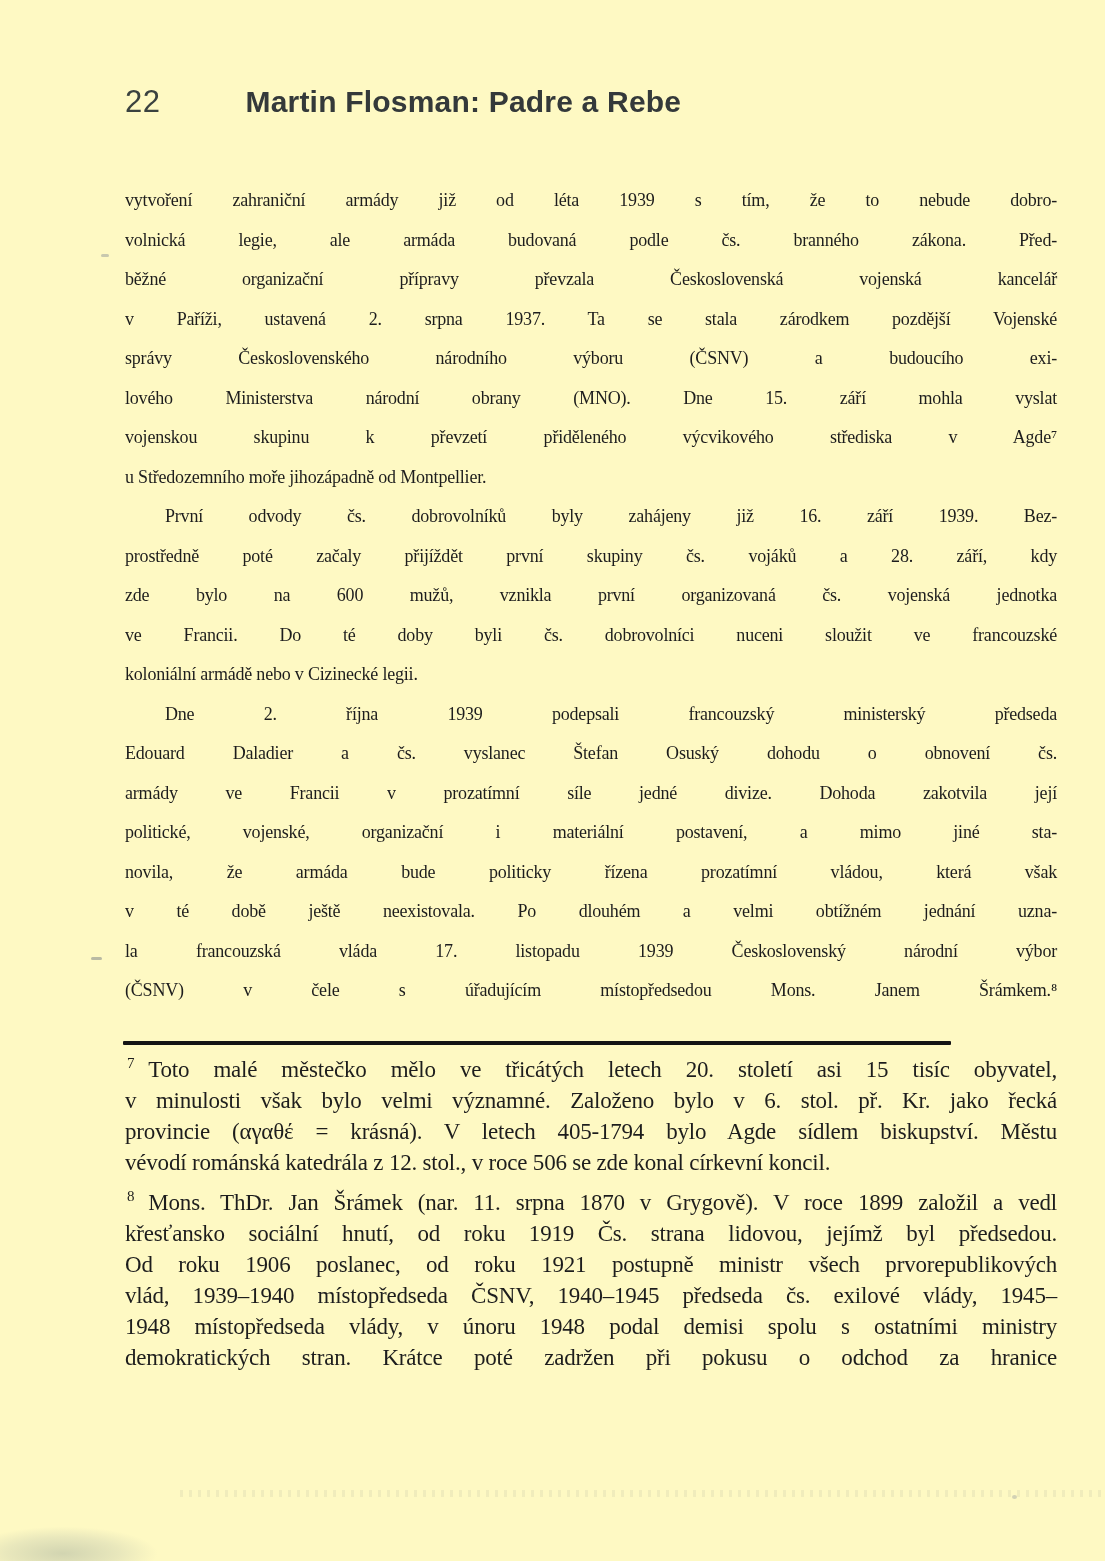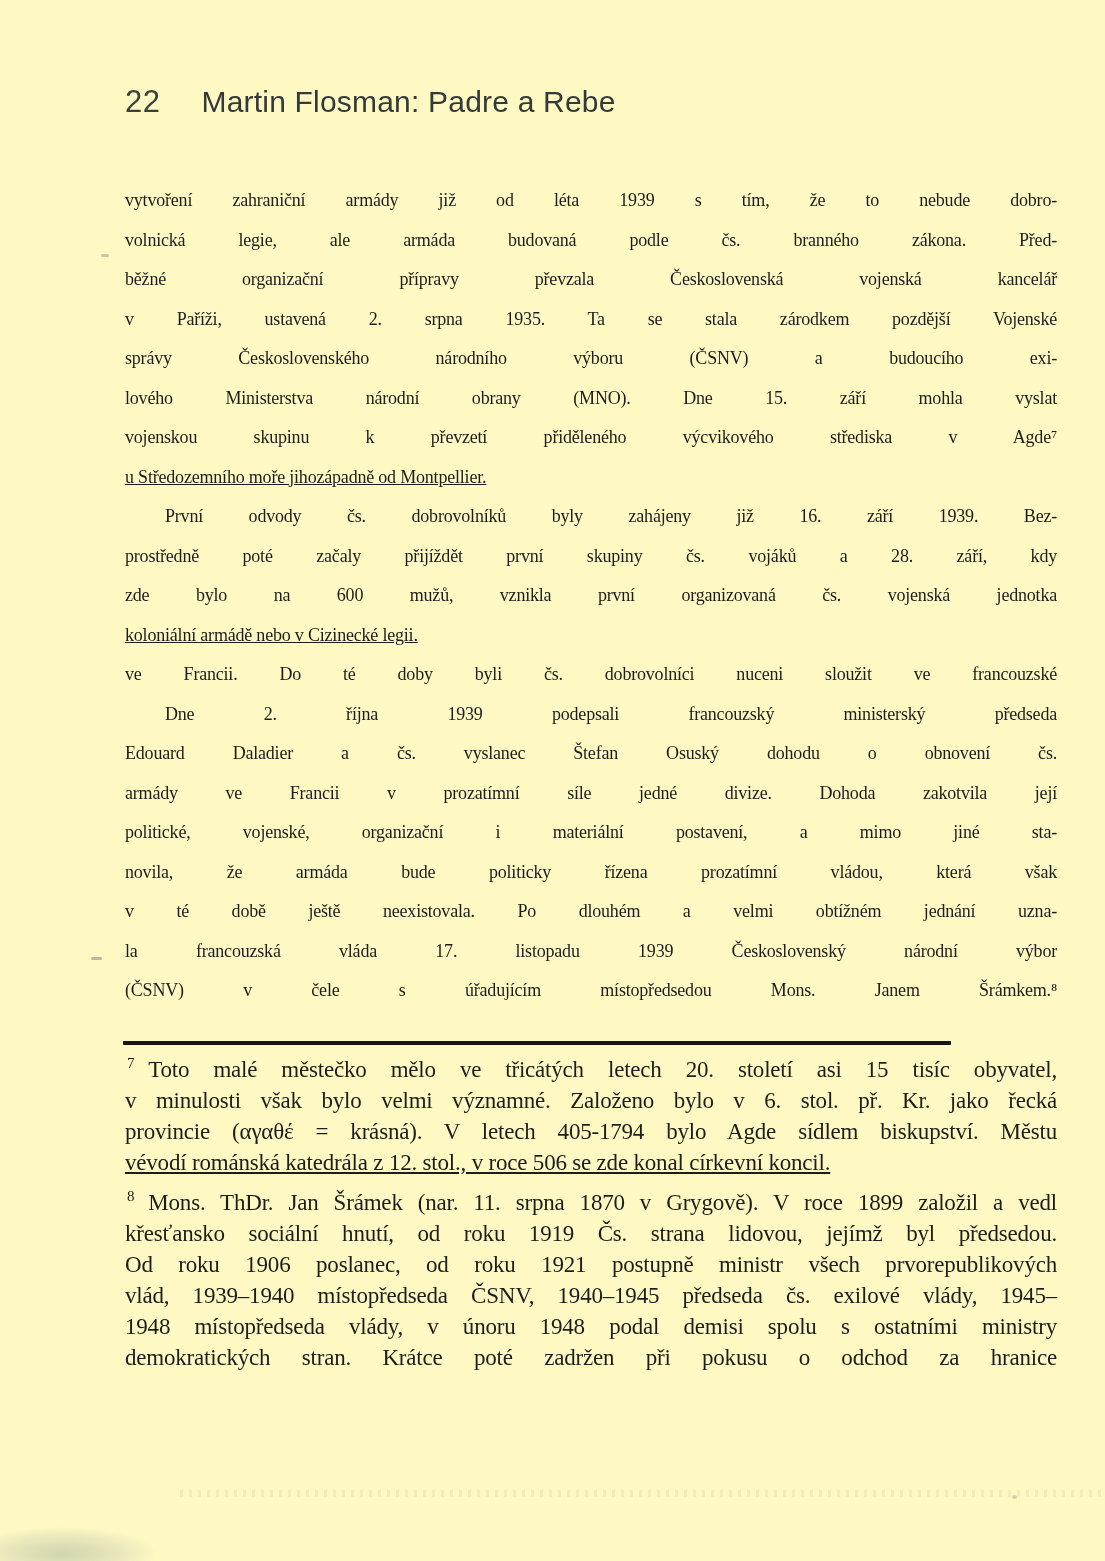--- a/index.html
+++ b/index.html
@@ -28,23 +28,23 @@
     font-family: "Liberation Sans", "DejaVu Sans", sans-serif;
     color: #34393a;
   }
   .page-number {
     font-size: 31px;
     font-weight: 500;
     letter-spacing: 0.5px;
     color: #3a423f;
   }
   .head-title {
-    margin-left: 41px;
+    margin-left: 85px;
     font-size: 30px;
-    font-weight: 400;
+    font-weight: 700;
     letter-spacing: 0.2px;
   }
 
   
   .body-text {
     position: absolute;
     left: 125px;
     top: 181px;
     width: 932px;
     font-size: 18px;
@@ -54,21 +54,20 @@
     height: 39.5px;
     line-height: 39.5px;
     text-align: justify;
     text-align-last: justify;
     -moz-text-align-last: justify;
     white-space: normal;
     overflow: visible;
   }
   .line.last {
     text-align-last: left;
-    text-decoration: underline;
     -moz-text-align-last: left;
   }
   .line.indent {
     padding-left: 40px;
   }
 
   
   .fn-rule {
     position: absolute;
     left: 123px;
@@ -168,30 +167,30 @@
 
   <div class="running-head">
     <span class="page-number">22</span>
     <span class="head-title">Martin Flosman: Padre a Rebe</span>
   </div>
 
   <div class="body-text">
       <div class="line">vytvoření zahraniční armády již od léta 1939 s tím, že to nebude dobro-</div>
       <div class="line">volnická legie, ale armáda budovaná podle čs. branného zákona. Před-</div>
       <div class="line">běžné organizační přípravy převzala Československá vojenská kancelář</div>
-      <div class="line">v Paříži, ustavená 2. srpna 1935. Ta se stala zárodkem pozdější Vojenské</div>
+      <div class="line">v Paříži, ustavená 2. srpna 1937. Ta se stala zárodkem pozdější Vojenské</div>
       <div class="line">správy Československého národního výboru (ČSNV) a budoucího exi-</div>
       <div class="line">lového Ministerstva národní obrany (MNO). Dne 15. září mohla vyslat</div>
       <div class="line">vojenskou skupinu k převzetí přiděleného výcvikového střediska v Agde⁷</div>
       <div class="line last">u Středozemního moře jihozápadně od Montpellier.</div>
       <div class="line indent">První odvody čs. dobrovolníků byly zahájeny již 16. září 1939. Bez-</div>
       <div class="line">prostředně poté začaly přijíždět první skupiny čs. vojáků a 28. září, kdy</div>
       <div class="line">zde bylo na 600 mužů, vznikla první organizovaná čs. vojenská jednotka</div>
+      <div class="line">ve Francii. Do té doby byli čs. dobrovolníci nuceni sloužit ve francouzské</div>
       <div class="line last">koloniální armádě nebo v Cizinecké legii.</div>
-      <div class="line">ve Francii. Do té doby byli čs. dobrovolníci nuceni sloužit ve francouzské</div>
       <div class="line indent">Dne 2. října 1939 podepsali francouzský ministerský předseda</div>
       <div class="line">Edouard Daladier a čs. vyslanec Štefan Osuský dohodu o obnovení čs.</div>
       <div class="line">armády ve Francii v prozatímní síle jedné divize. Dohoda zakotvila její</div>
       <div class="line">politické, vojenské, organizační i materiální postavení, a mimo jiné sta-</div>
       <div class="line">novila, že armáda bude politicky řízena prozatímní vládou, která však</div>
       <div class="line">v té době ještě neexistovala. Po dlouhém a velmi obtížném jednání uzna-</div>
       <div class="line">la francouzská vláda 17. listopadu 1939 Československý národní výbor</div>
       <div class="line">(ČSNV) v čele s úřadujícím místopředsedou Mons. Janem Šrámkem.⁸</div>
     </div>
 

